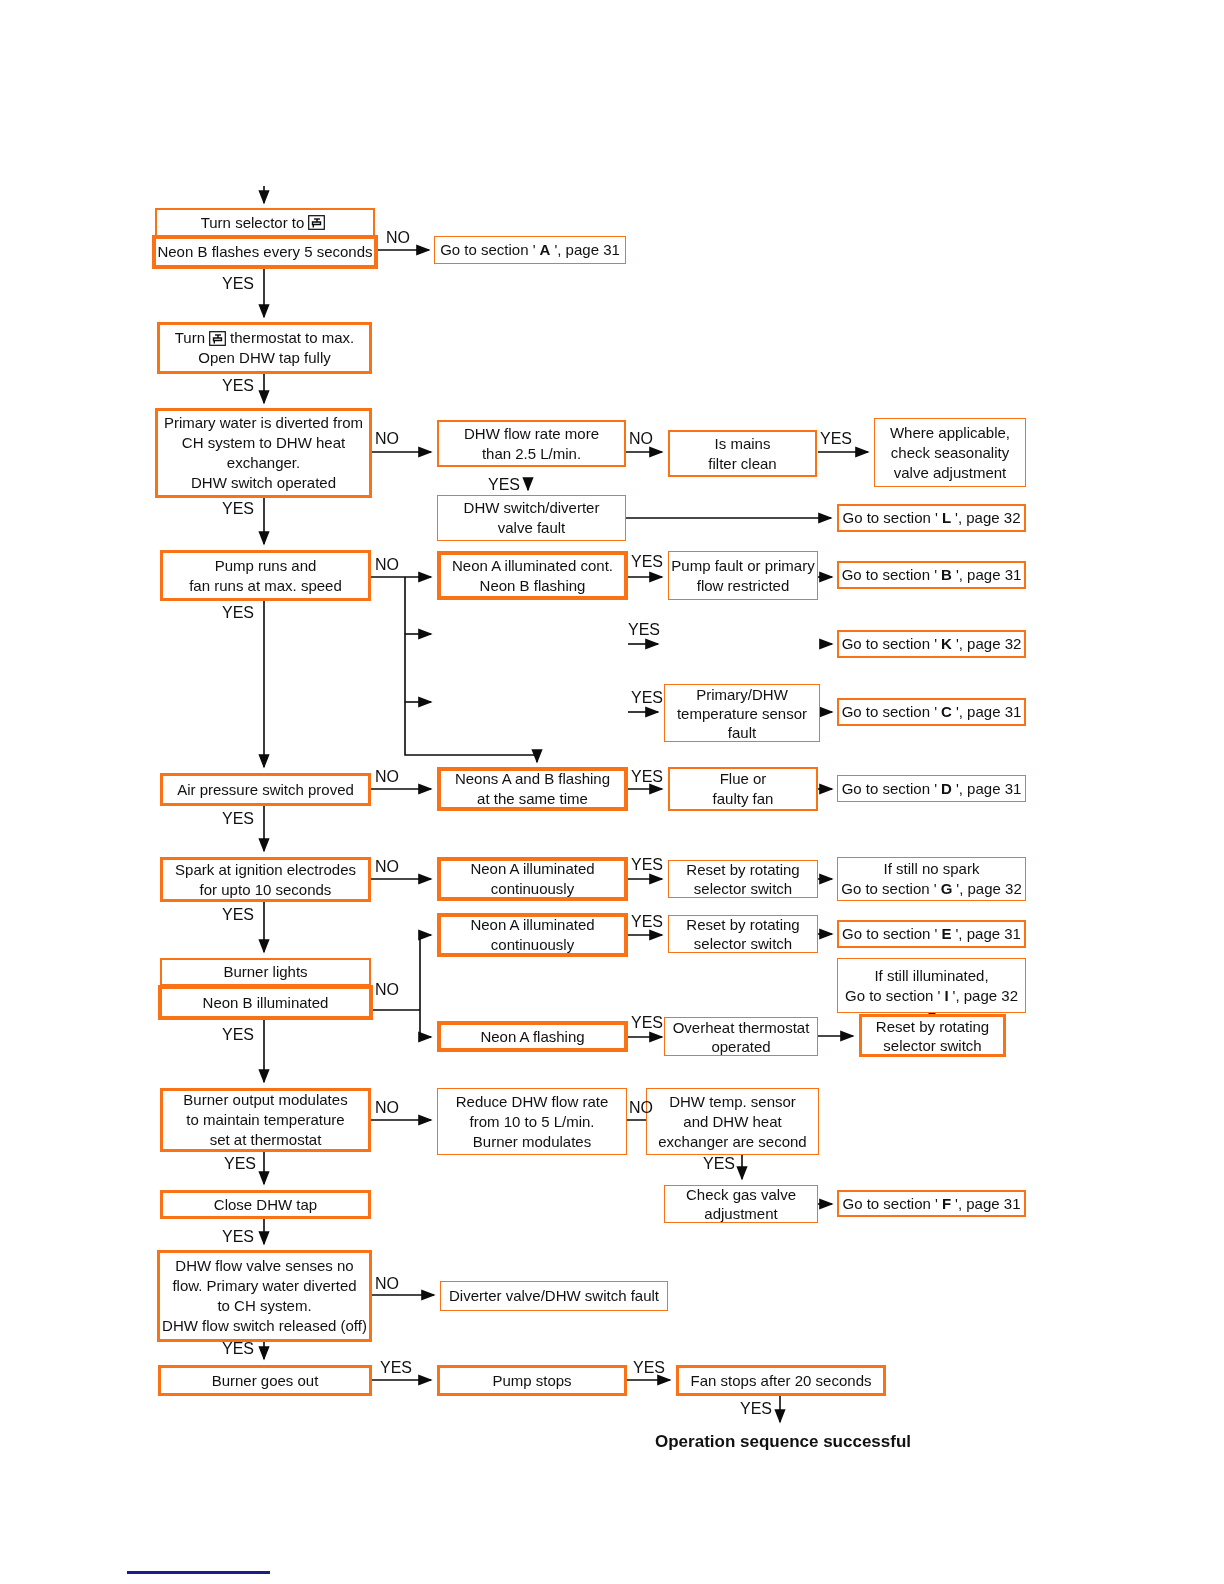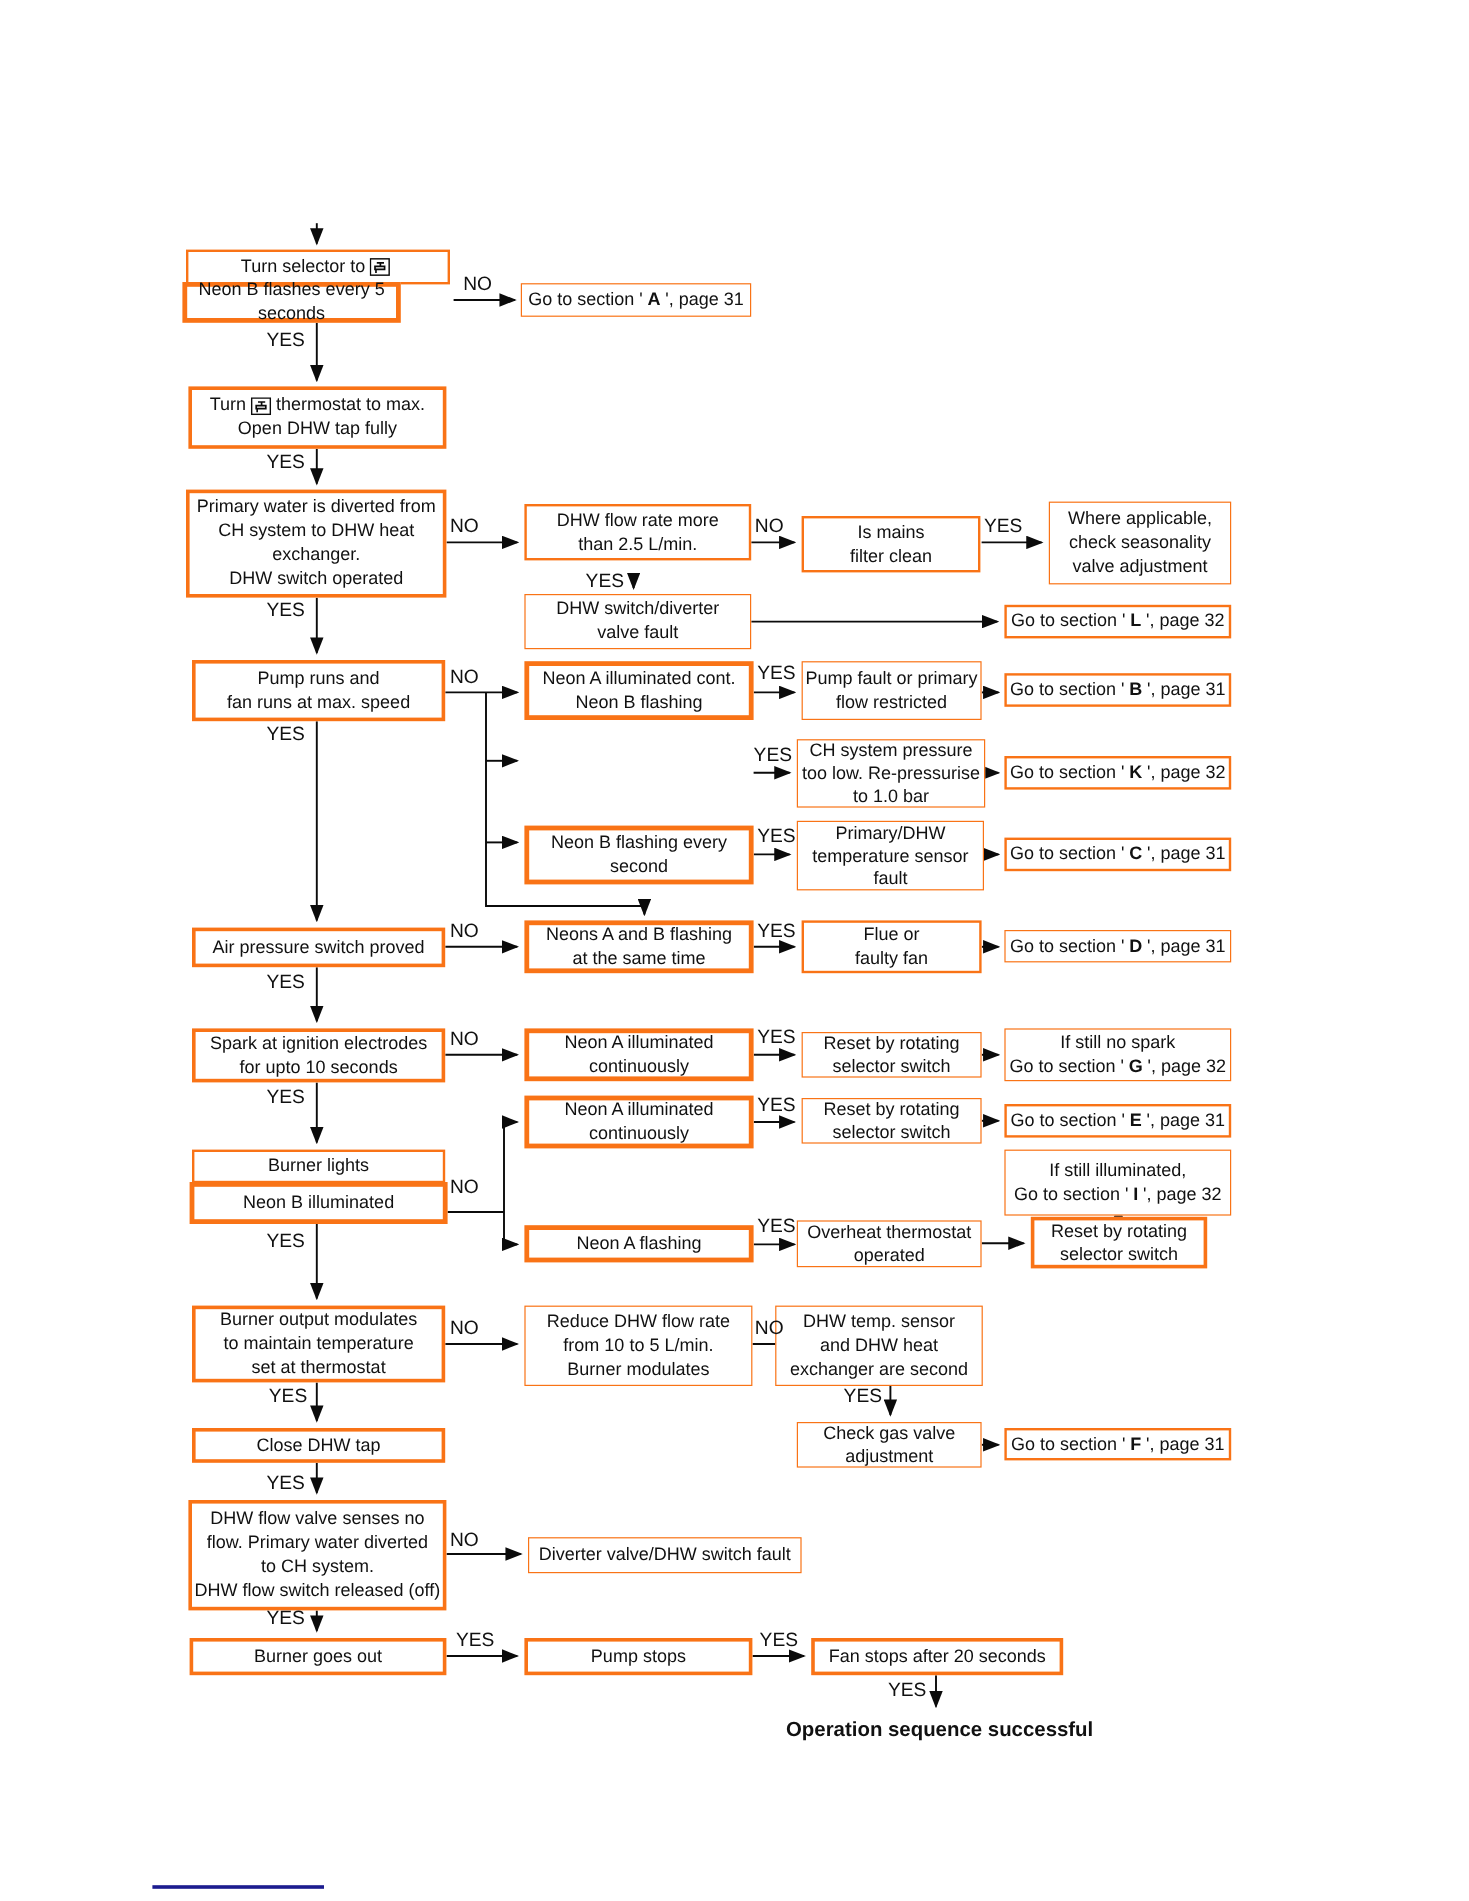--- a/index.html
+++ b/index.html
@@ -95,21 +95,21 @@
               <path d="M4.5 7 H12.5 V9.5 H4.5 z"></path>
               <path d="M5.3 9.5 V12.5"></path>
               <path d="M9 7 V4"></path>
               <path d="M6 4 H12"></path>
             </g>
           </svg>
       </span>
     </div>
   </div>
 
-  <div class="bx w4" style="left:152px;top:235px;width:182px;height:34px">
+  <div class="bx w4" style="left:152px;top:235px;width:226px;height:34px">
     <div>Neon B flashes every 5 seconds</div>
   </div>
 
   <div class="bx w1" style="left:434px;top:236px;width:192px;height:28px">
     <div class="row">
         <span>Go to section '</span>
         <b class="glt">A</b>
         <span>', page 31</span>
       </div>
   </div>
@@ -186,38 +186,29 @@
 
   <div class="bx w2" style="left:837px;top:561px;width:189px;height:28px">
     <div class="row">
         <span>Go to section '</span>
         <b class="glt">B</b>
         <span>', page 31</span>
       </div>
   </div>
 
 
-  <div class="bx w1" style="left:664px;top:616px;width:157px;height:57px;line-height:19px">
-    <div>CH system pressure</div>
-    <div>too low. Re-pressurise</div>
-    <div>to 1.0 bar</div>
-  </div>
 
   <div class="bx w2" style="left:837px;top:630px;width:189px;height:28px">
     <div class="row">
         <span>Go to section '</span>
         <b class="glt">K</b>
         <span>', page 32</span>
       </div>
   </div>
 
-  <div class="bx w4" style="left:437px;top:688px;width:191px;height:49px">
-    <div>Neon B flashing every</div>
-    <div>second</div>
-  </div>
 
   <div class="bx w1" style="left:664px;top:684px;width:156px;height:58px;line-height:19px">
     <div>Primary/DHW</div>
     <div>temperature sensor</div>
     <div>fault</div>
   </div>
 
   <div class="bx w2" style="left:837px;top:698px;width:189px;height:28px">
     <div class="row">
         <span>Go to section '</span>

